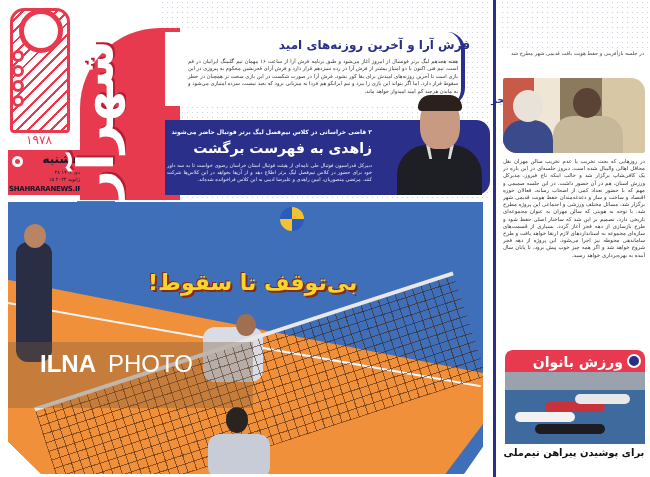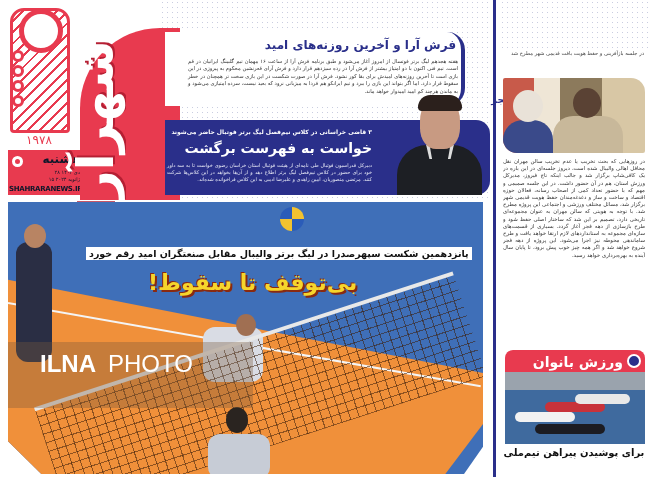--- a/index.html
+++ b/index.html
@@ -22,21 +22,21 @@
   .datebox .ring { position:absolute; left:4px; top:6px; width:11px; height:11px; border:3px solid #fff; border-radius:50%; }
   .datebox .meta { position:absolute; right:4px; top:19px; font-size:5px; line-height:7px; text-align:right; }
   .datebox .site { position:absolute; left:1px; bottom:2px; font-size:7px; font-weight:bold; letter-spacing:-0.3px; }
   .wordmark { position: absolute; left: 70px; top: 0; width: 95px; height: 200px; }
   .wordmark .red { position:absolute; left: 10px; top: 28px; width: 100px; height: 172px; background: #e83a4f; border-radius: 80px 0 0 0; }
   .wordmark .txt { position:absolute; left: 0; top: 40px; width: 92px; color:#fff; font-size: 50px; font-weight:bold; line-height: 52px; writing-mode: vertical-rl; text-shadow: 2px 2px 0 #b51f33; transform: rotate(180deg); }
 
   
   .top-story { position: absolute; left: 165px; top: 10px; width: 305px; height: 95px; }
   .top-story .box { position:absolute; left: 0; top: 22px; width: 300px; height: 74px; border-right: 4px solid #2a2f8a; border-radius: 0 18px 18px 0; background:#fff; }
-  .top-story h2 { position:absolute; right: 14px; top: 28px; font-size: 12px; font-weight: bold; color: #2a2f8a; direction: rtl; }
+  .top-story h2 { position:absolute; right: 0; top: 28px; font-size: 12px; font-weight: bold; color: #2a2f8a; direction: rtl; }
   .top-story p { position:absolute; right: 12px; top: 48px; width: 270px; font-size: 5.2px; line-height: 7.4px; color: #333; direction: rtl; text-align: justify; }
 
   
   .ref-story { position:absolute; left: 165px; top: 120px; width: 325px; height: 75px; background: #2a2f8a; border-radius: 0 14px 14px 0; }
   .ref-story .kicker { position:absolute; right: 118px; top: 8px; color:#fff; font-size: 6px; direction: rtl; font-weight:bold; }
   .ref-story h2 { position:absolute; right: 118px; top: 20px; color:#fff; font-size: 14px; font-weight:bold; direction: rtl; }
   .ref-story p { position:absolute; right: 118px; top: 42px; width: 205px; color:#e6e8f5; font-size: 5px; line-height: 7px; direction: rtl; text-align: justify; }
   .referee { position:absolute; left: 392px; top: 95px; width: 95px; height: 100px; }
   .referee .head { position:absolute; left: 28px; top: 2px; width: 40px; height: 52px; background: #c89a82; border-radius: 45% 45% 40% 40%; }
   .referee .hair { position:absolute; left: 26px; top: 0; width: 44px; height: 16px; background: #2b201c; border-radius: 20px 20px 6px 6px; }
@@ -118,21 +118,21 @@
   </div>
 
   <div class="top-story">
     <div class="box"></div>
     <h2>فرش آرا و آخرین روزنه‌های امید</h2>
     <p>هفته هجدهم لیگ برتر فوتسال از امروز آغاز می‌شود و طبق برنامه فرش آرا از ساعت ۱۶ مهمان تیم گلبینگ ایرانیان در قم است. تیم فنی اکنون با دو امتیاز بیشتر از فرش آرا در رده سیزدهم قرار دارد و فرش آرای قعرنشین محکوم به پیروزی در این بازی است تا آخرین روزنه‌های امیدش برای بقا کور نشود. فرش آرا در صورت شکست در این بازی سخت تر همچنان در خطر سقوط قرار دارد. اما اگر بتواند این بازی را ببرد و تیم ایرانکو هم فردا به میزبانی نرود که بعید نیست، سرده امتیازی می‌شود و به ماندن هرچند کم امید امیدوار خواهد ماند.</p>
   </div>
 
   <div class="ref-story">
     <div class="kicker">۳ قاضی خراسانی در کلاس نیم‌فصل لیگ برتر فوتبال حاضر می‌شوند</div>
-    <h2>خواست به فهرست برگشت</h2>
+    <h2>زاهدی به فهرست برگشت</h2>
     <p>دبیرکل فدراسیون فوتبال طی نامه‌ای از هیئت فوتبال استان خراسان رضوی خواست تا به سه داور خود برای حضور در کلاس نیم‌فصل لیگ برتر اطلاع دهد و از آن‌ها بخواهد در این کلاس‌ها شرکت کنند. مرتضی منصوریان، امین زاهدی و علیرضا ادیبی به این کلاس فراخوانده شده‌اند.</p>
   </div>
   <div class="referee">
     <div class="body"></div>
     <div class="collar"></div>
     <div class="head"></div>
     <div class="hair"></div>
   </div>
 
   <div class="main-photo">
@@ -140,21 +140,20 @@
     <div class="court-line"></div>
     <div class="ball"></div>
     <div class="player p1"></div>
     <div class="player p1h"></div>
     <div class="player p2"></div>
     <div class="player p2h"></div>
     <div class="net"></div>
     <div class="player p3"></div>
     <div class="player p3h"></div>
     <div class="jersey">BEHZAD</div>
-    <div class="kicker-main">پانزدهمین شکست سپهرصدرا در لیگ برتر والیبال مقابل صنعتگران امید رقم خورد</div>
     <div class="headline-main">بی‌توقف تا سقوط!</div>
     <div class="watermark"></div>
     <div class="wm-brand">
       <b>ILNA</b><span>PHOTO</span>
     </div>
   </div>
 
   <div class="vrule"></div>
 
   <div class="right-col">

